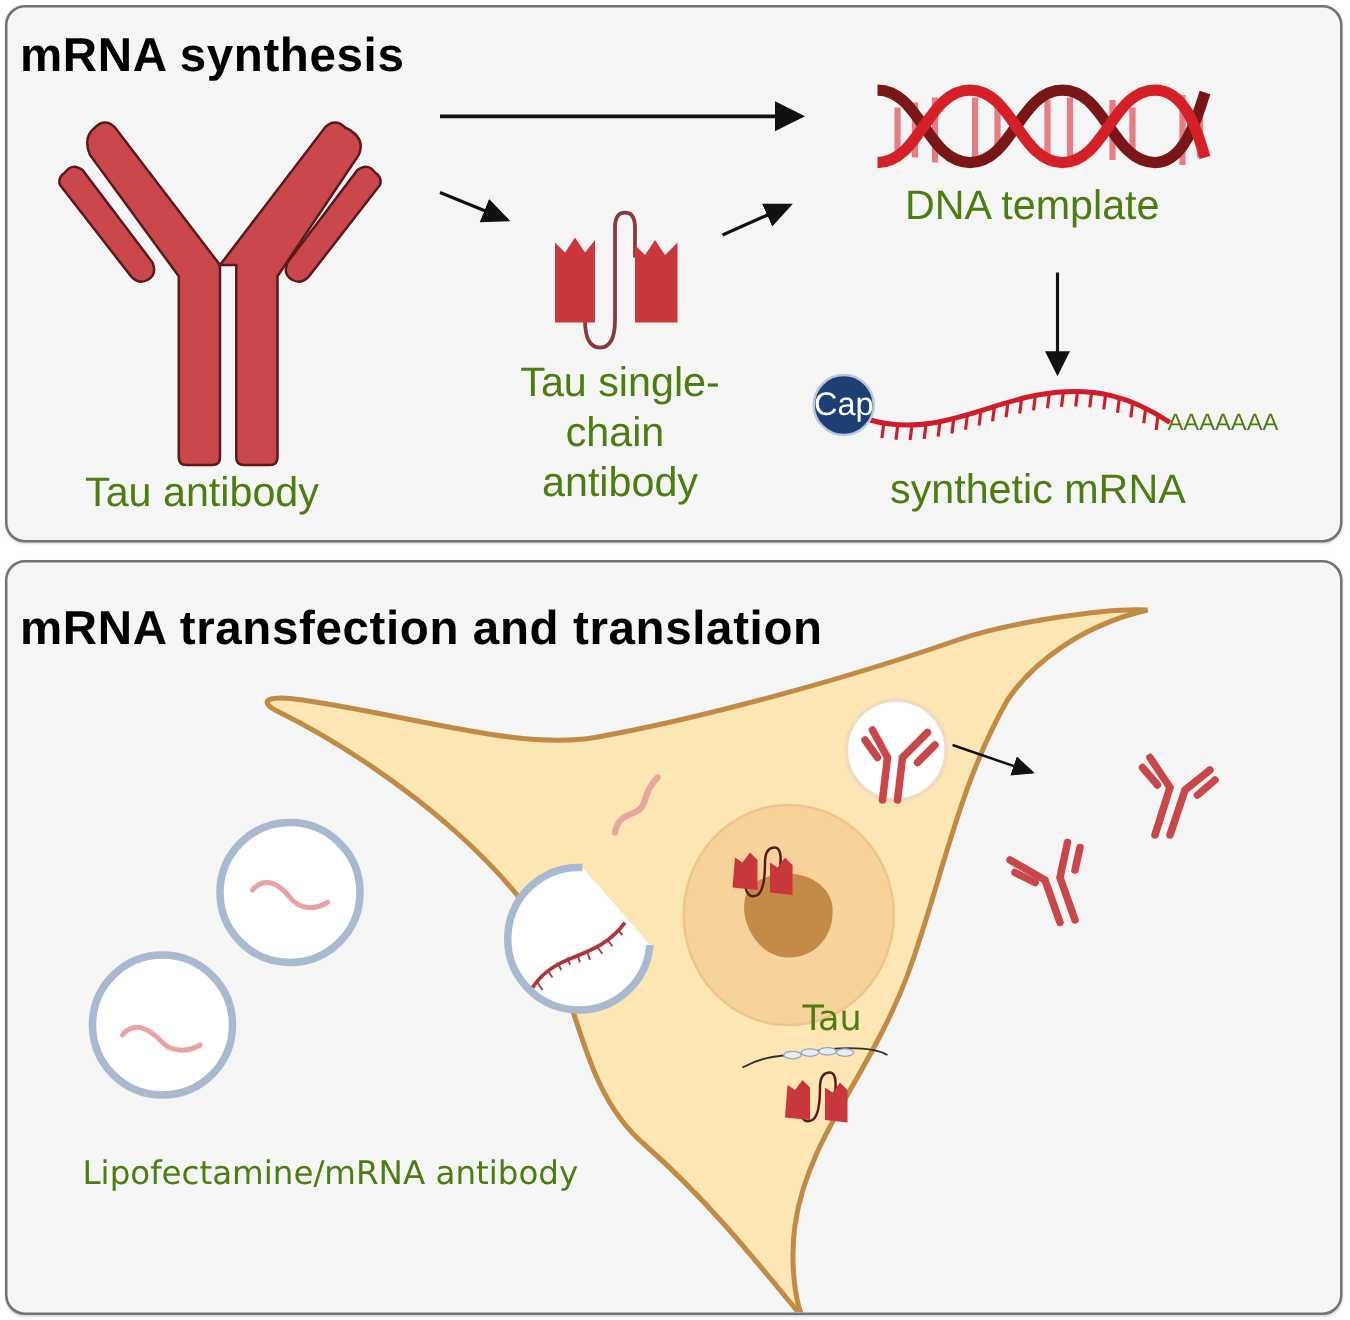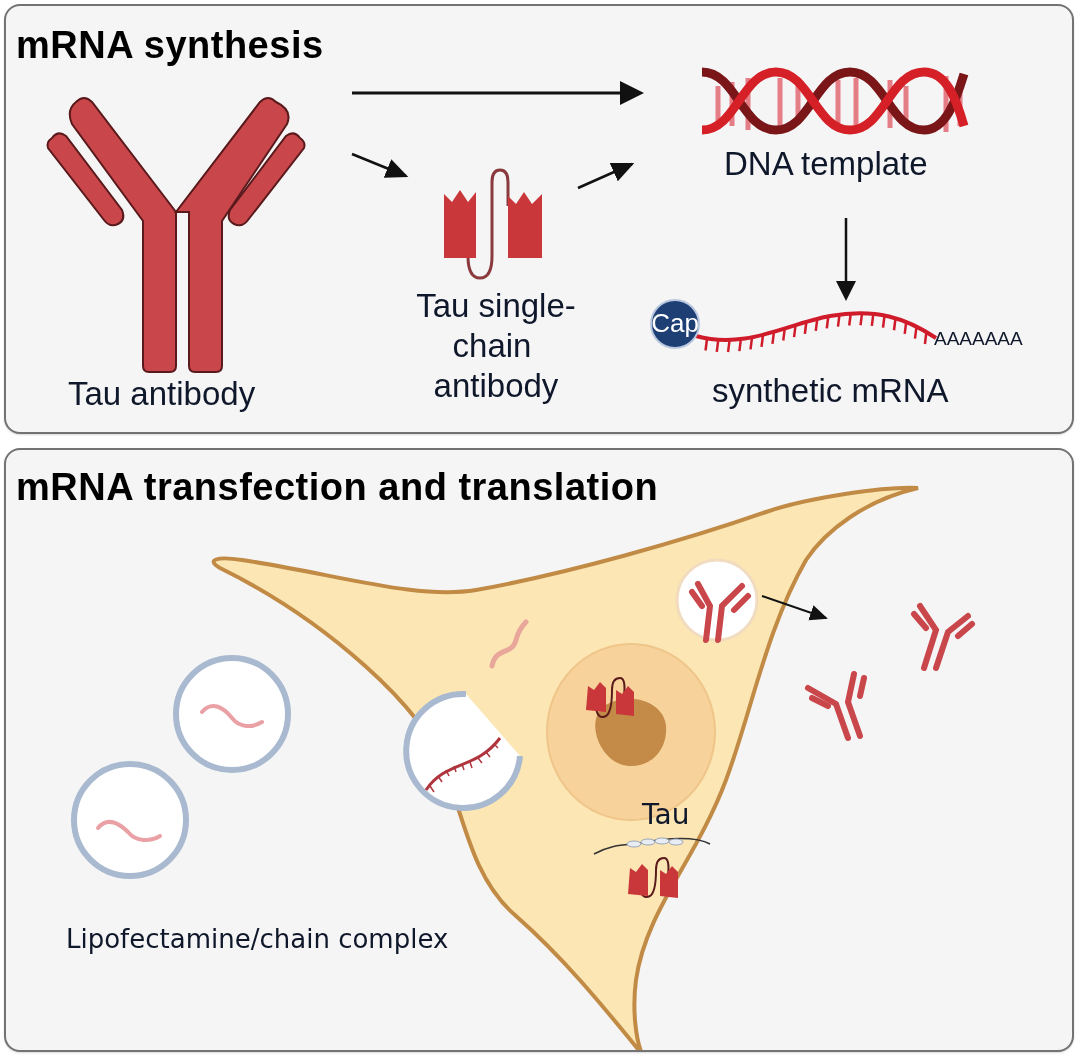--- a/index.html
+++ b/index.html
@@ -5,21 +5,21 @@
   html, body { margin: 0; padding: 0; background: #ffffff; }
   body { width: 1080px; height: 1056px; position: relative; overflow: hidden;
          font-family: "Liberation Sans", sans-serif; }
   .panel { position: absolute; left: 4px; width: 1070px; background: #f5f5f6;
            border: 2px solid #737373; border-radius: 16px; box-sizing: border-box;
            box-shadow: 0 1px 2px rgba(0,0,0,0.15); overflow: hidden; }
   #panel-top { top: 4px; height: 430px; }
   #panel-bottom { top: 448px; height: 604px; }
   .title { position: absolute; left: 10px; font-weight: bold; font-size: 38px;
            color: #000; letter-spacing: 0.5px; white-space: nowrap; }
-  .label { position: absolute; color: #0f172a; font-size: 33px; text-align: center;
+  .label { position: absolute; color: #4d7c0f; font-size: 33px; text-align: center;
            white-space: nowrap; line-height: 1.2; }
   .small-label { font-family: "DejaVu Sans", sans-serif; font-size: 26px; }
   svg.art { position: absolute; left: 0; top: 0; }
 </style>
 </head>
 <body>
 
 <div class="panel" id="panel-top">
   <div class="title" style="top:18px;">mRNA synthesis</div>
 
@@ -104,21 +104,21 @@
   <div class="label" style="left:62px; top:368px;">Tau antibody</div>
   <div class="label" style="left:376px; top:320px; width:220px;text-align:center;">chain</div>
   <div class="label" style="left:380px; top:360px; width:220px;">antibody</div>
   <div class="label" style="left:718px; top:138px;">DNA template</div>
   <div class="label" style="left:645px; top:302px; font-size:26px; color:#ffffff; width:48px;">Cap</div>
   <div class="label" style="left:928px; top:322px; font-size:19px;">AAAAAAA</div>
   <div class="label" style="left:706px; top:365px;">synthetic mRNA</div>
 </div>
 
 <div class="panel" id="panel-bottom">
-  <div class="title" style="top:16px;text-align:center;">mRNA transfection and translation</div>
+  <div class="title" style="top:32px;text-align:center;">mRNA transfection and translation</div>
 
   <svg class="art" width="1070" height="604" viewBox="0 0 1070 604">
 
     <g>
       <path d="M214,118 C200,110 210,106 236,110 C330,124 410,150 470,140 C560,124 680,90 760,62 C800,48 880,36 912,38 C860,50 820,80 800,110 C760,180 746,260 720,330 C690,410 640,460 630,530 C626,560 630,590 636,604 C600,560 560,510 510,466 C470,432 460,380 440,320 C420,260 320,170 214,118 Z" fill="#fbe6b4" stroke="#c18b45" stroke-width="4"></path>
     </g>
 
     <g>
       <ellipse cx="625" cy="282" rx="84" ry="88" fill="#f7d39b" stroke="#efc58a" stroke-width="2"></ellipse>
       <path d="M598,256 C624,240 658,252 660,276 C662,306 636,322 614,314 C592,306 580,270 598,256 Z" fill="#c38a48"></path>
@@ -195,15 +195,15 @@
           <line x1="448" y1="316" x2="450" y2="322"></line>
         <line x1="456" y1="314" x2="458" y2="320"></line>
           <line x1="464" y1="312" x2="466" y2="318"></line>
         <line x1="472" y1="308" x2="476" y2="313"></line>
           <line x1="480" y1="302" x2="484" y2="307"></line>
         <line x1="488" y1="294" x2="492" y2="298"></line>
       </g>
     </g>
   </svg>
 
-  <div class="label small-label" style="left:60px; top:474px;">Lipofectamine/chain complex</div>
+  <div class="label small-label" style="left:60px; top:474px;">Lipofectamine/mRNA antibody</div>
   <div class="label small-label" style="left:636px; top:348px; font-size:28px;">Tau</div>
 </div>
 
 </body></html>

